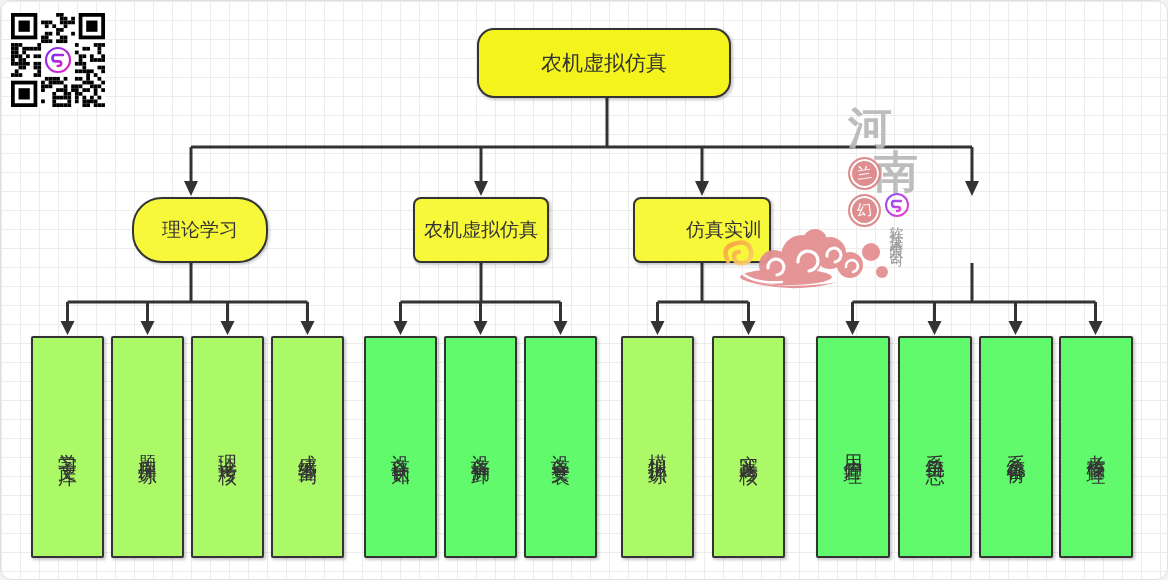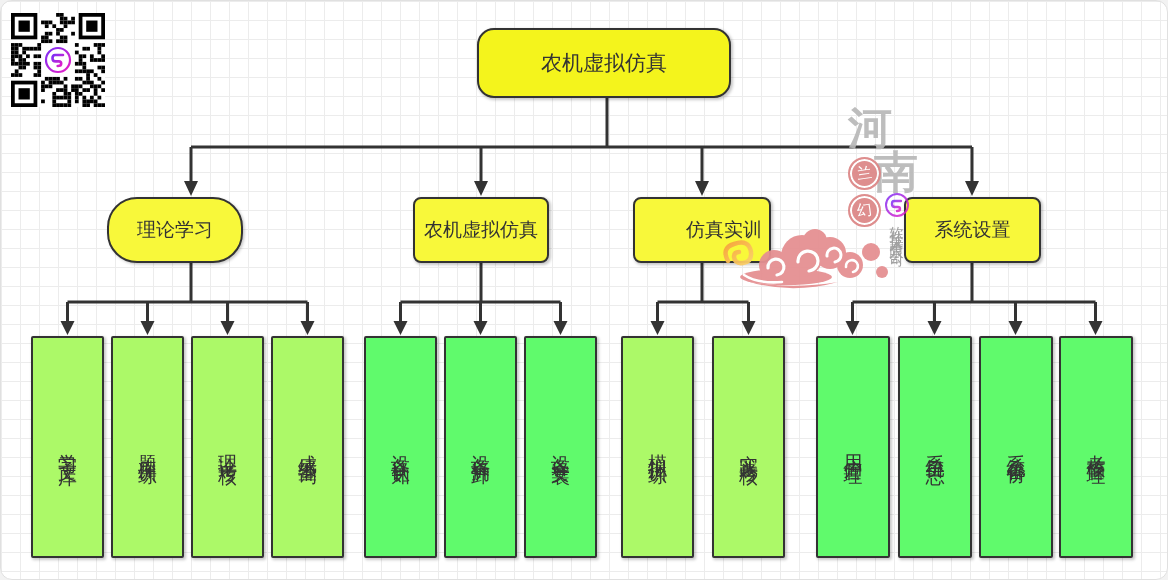--- a/index.html
+++ b/index.html
@@ -16,21 +16,21 @@
   .connectors{position:absolute;left:0;top:0;width:1168px;height:580px;z-index:1;pointer-events:none;}
   .connectors path.ln{stroke:#333;stroke-width:3;fill:none;}
   .connectors path.arr{fill:#333;stroke:none;}
   .node{
     position:absolute;display:flex;align-items:center;justify-content:center;
     border:2.5px solid #333;color:#333;box-sizing:border-box;
     box-shadow:1.5px 1.5px 3px rgba(0,0,0,.22);z-index:2;
   }
   .root{left:476px;top:27px;width:254px;height:70px;background:#F4F41C;border-radius:17px;font-size:21px;}
   .branch{top:196px;height:66px;background:#F8F83A;border-radius:8px;font-size:19px;}
-  .b0{left:106px;width:136px;border-radius:30px;}
+  .b0{left:131px;width:136px;border-radius:30px;}
   .b1{left:412px;width:136px;}
   .b2{left:632px;width:138px;padding-left:44px;}
   .b3{left:903px;width:137px;}
   .leaf{top:335px;width:73px;height:222px;border-radius:2px;}
   .leaf-a{background:#ACF968;}
   .leaf-b{background:#60FA6C;}
   .leaf span{
     writing-mode:vertical-rl;text-orientation:upright;
     font-size:19px;letter-spacing:4px;color:#333;
   }
@@ -85,23 +85,20 @@
   </div>
 
   <div class="node branch b0">
     <span>理论学习</span>
   </div>
   <div class="node branch b1">
     <span>农机虚拟仿真</span>
   </div>
   <div class="node branch b2">
     <span>仿真实训</span>
-  </div>
-  <div class="node branch b3">
-    <span>系统设置</span>
   </div>
 
   <div class="node leaf leaf-a l10">
       <span>学习文库</span>
     </div>
   <div class="node leaf leaf-a l11">
       <span>题库训练</span>
     </div>
   <div class="node leaf leaf-a l12">
       <span>理论考核</span>

